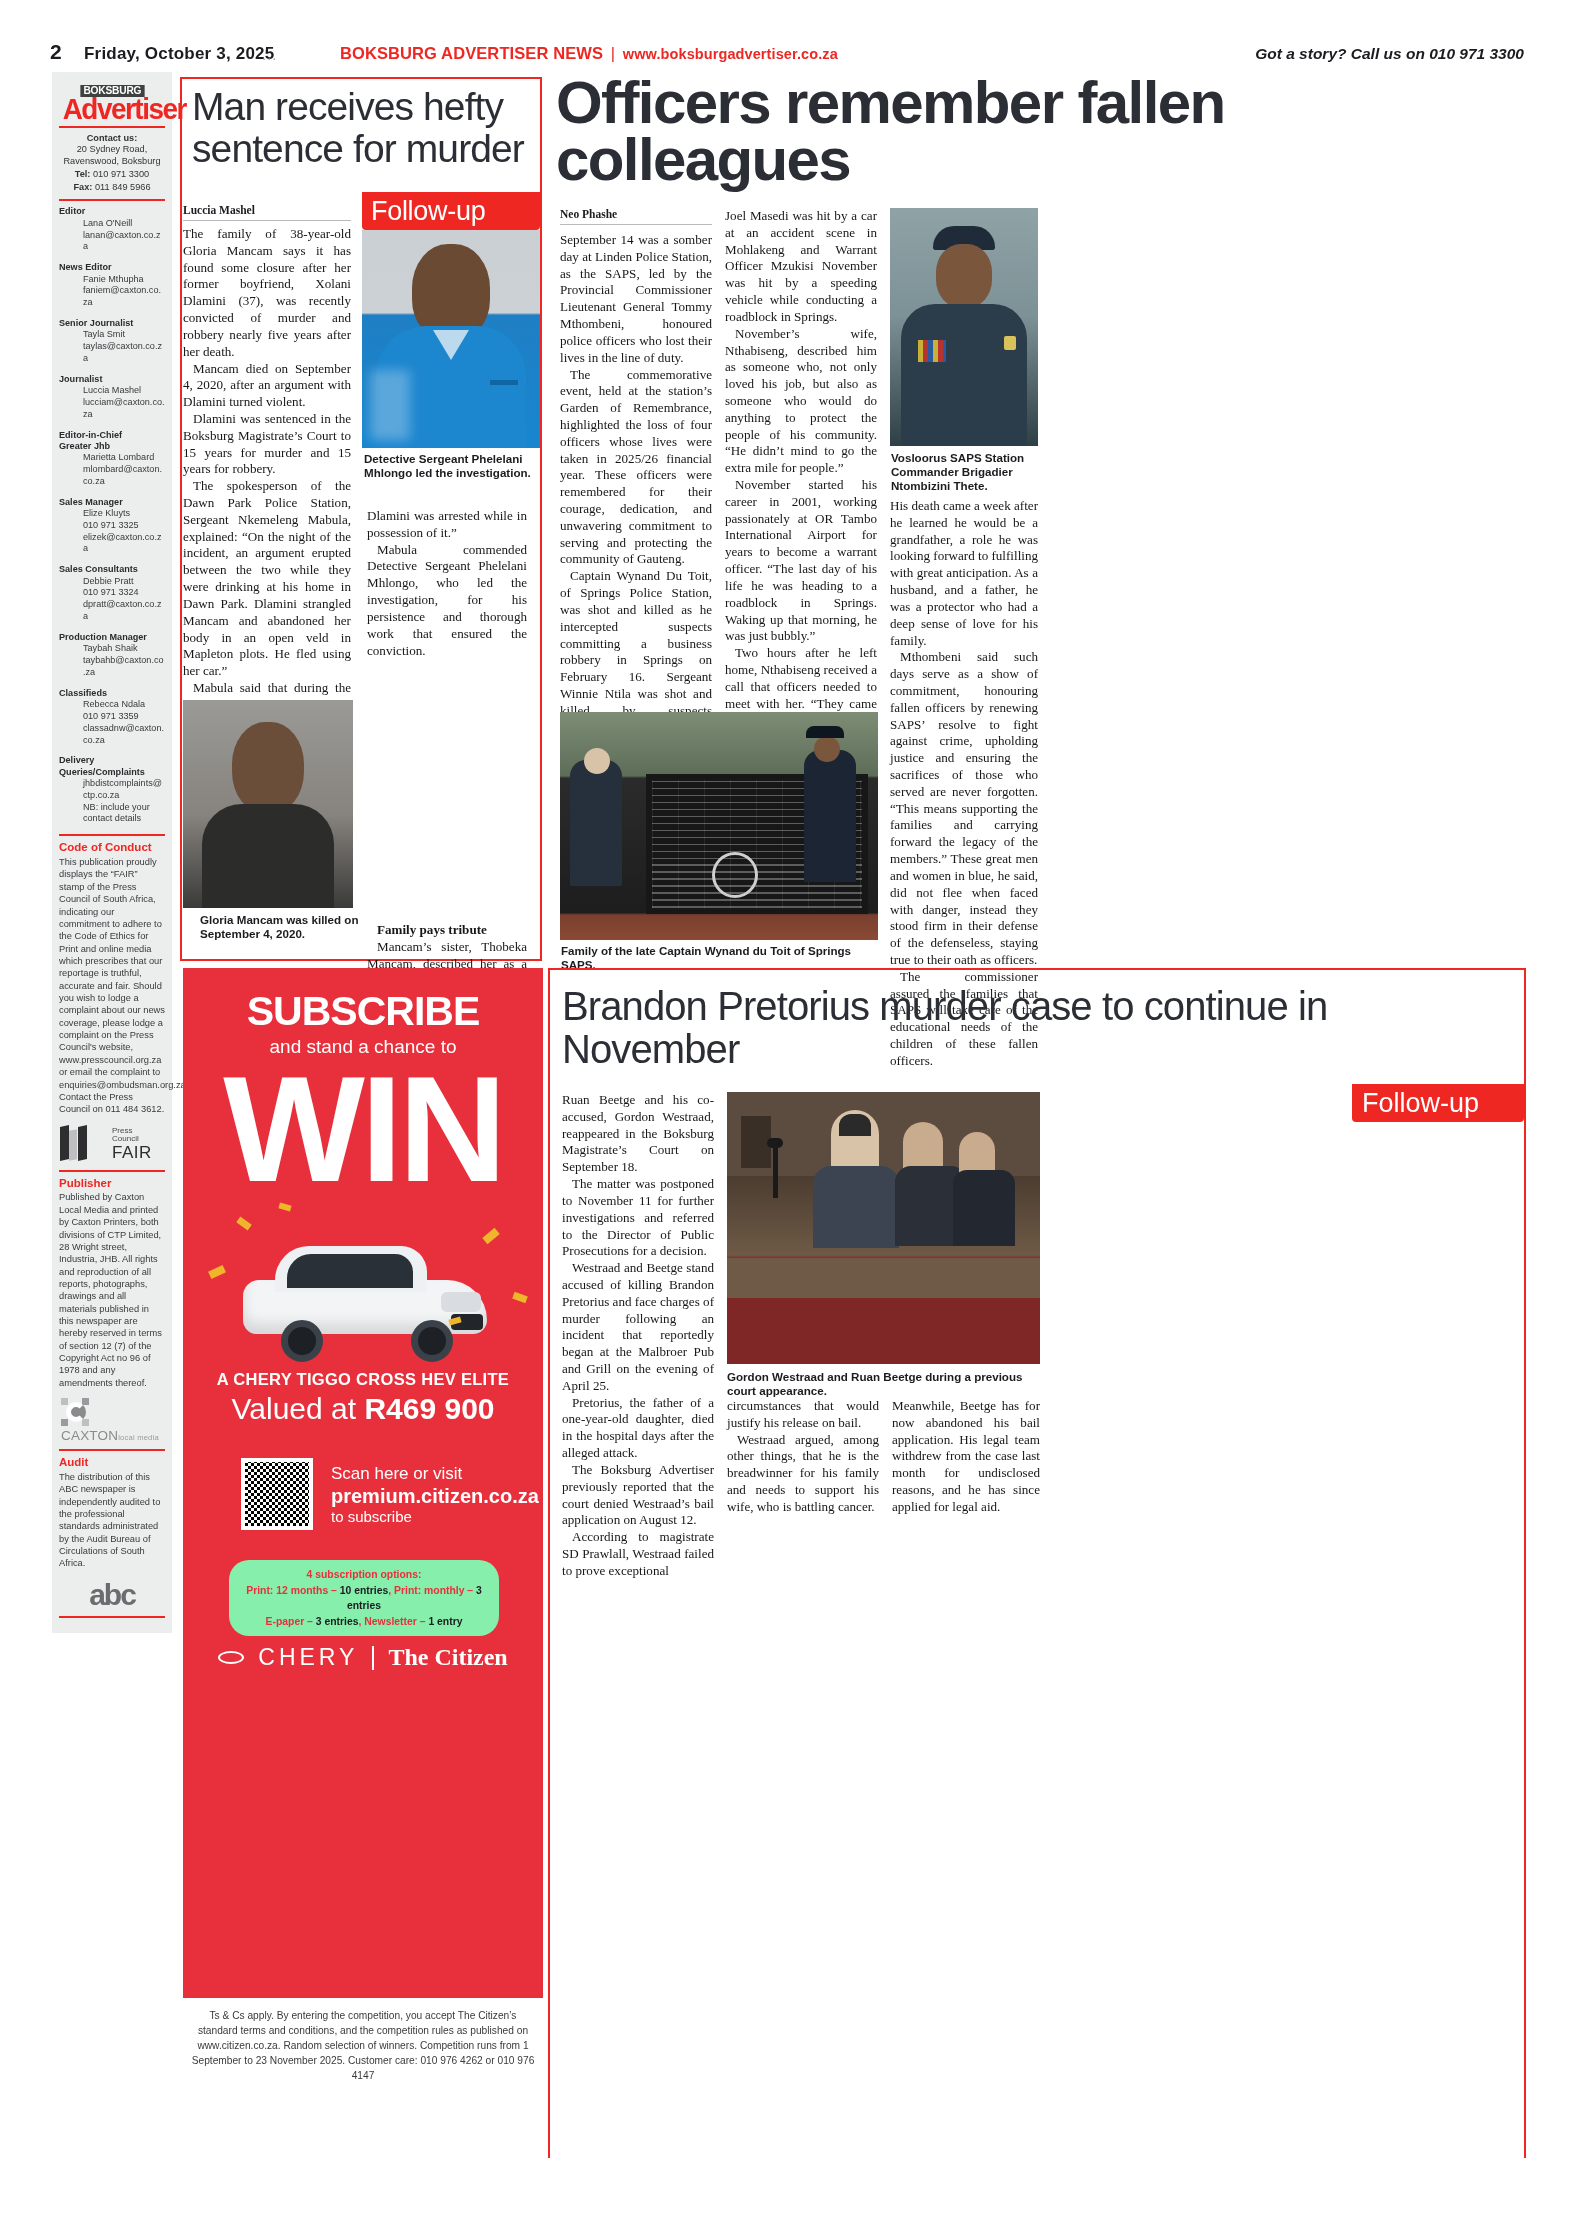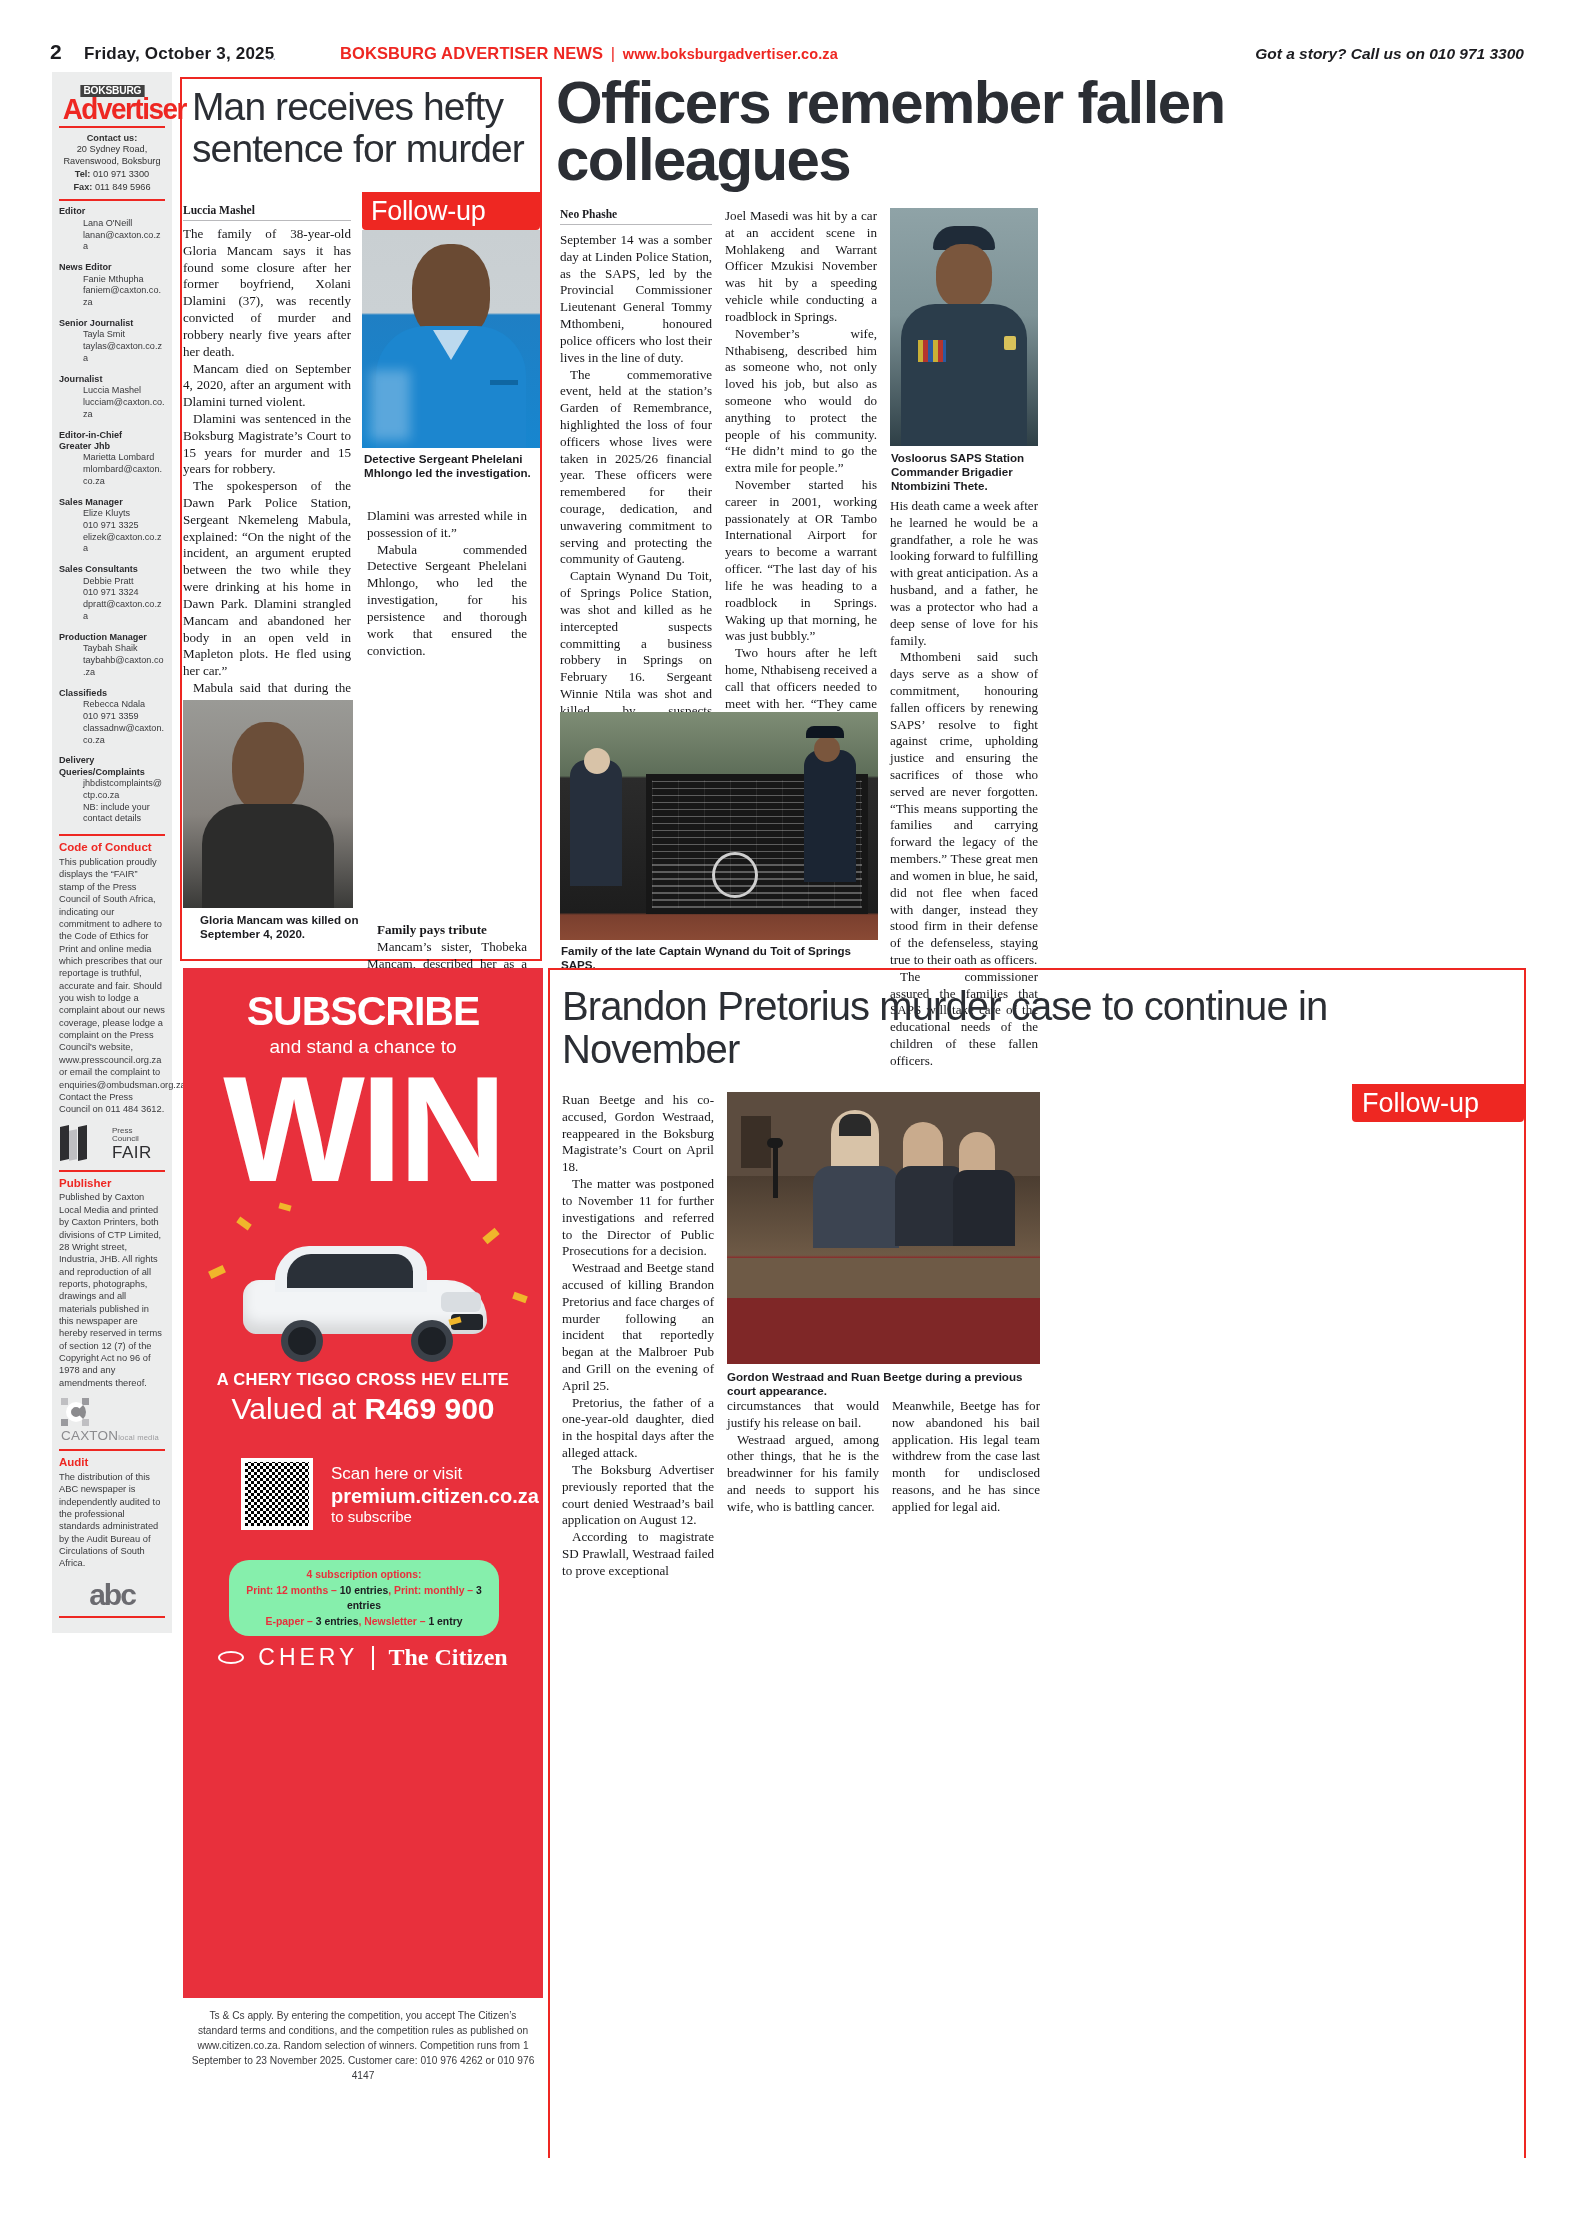--- a/index.html
+++ b/index.html
@@ -456,21 +456,21 @@
       </div>
     </div>
     <div class="ad-tcs">Ts &amp; Cs apply. By entering the competition, you accept The Citizen’s standard terms and conditions, and the competition rules as published on www.citizen.co.za. Random selection of winners. Competition runs from 1 September to 23 November 2025. Customer care: 010 976 4262 or 010 976 4147</div>
   </div>
 
   <div class="art3-box"></div>
   <h1 class="art3-head">Brandon Pretorius murder case to continue in November</h1>
   <div class="followup2">Follow-up</div>
 
   <div class="col a3c1" id="a3c1">
-      <p class="first">Ruan Beetge and his co-accused, Gordon Westraad, reappeared in the Boksburg Magistrate’s Court on April 18.</p>
+      <p class="first">Ruan Beetge and his co-accused, Gordon Westraad, reappeared in the Boksburg Magistrate’s Court on September 18.</p>
       <p>The matter was postponed to November 11 for further investigations and referred to the Director of Public Prosecutions for a decision.</p>
       <p>Westraad and Beetge stand accused of killing Brandon Pretorius and face charges of murder following an incident that reportedly began at the Malbroer Pub and Grill on the evening of April 25.</p>
       <p>Pretorius, the father of a one-year-old daughter, died in the hospital days after the alleged attack.</p>
       <p>The Boksburg Advertiser previously reported that the court denied Westraad’s bail application on August 12.</p>
       <p>According to magistrate SD Prawlall, Westraad failed to prove exceptional</p>
     </div>
   <div class="col a3c2" id="a3c2">
       <p class="first">circumstances that would justify his release on bail.</p>
       <p>Westraad argued, among other things, that he is the breadwinner for his family and needs to support his wife, who is battling cancer.</p>
     </div>

